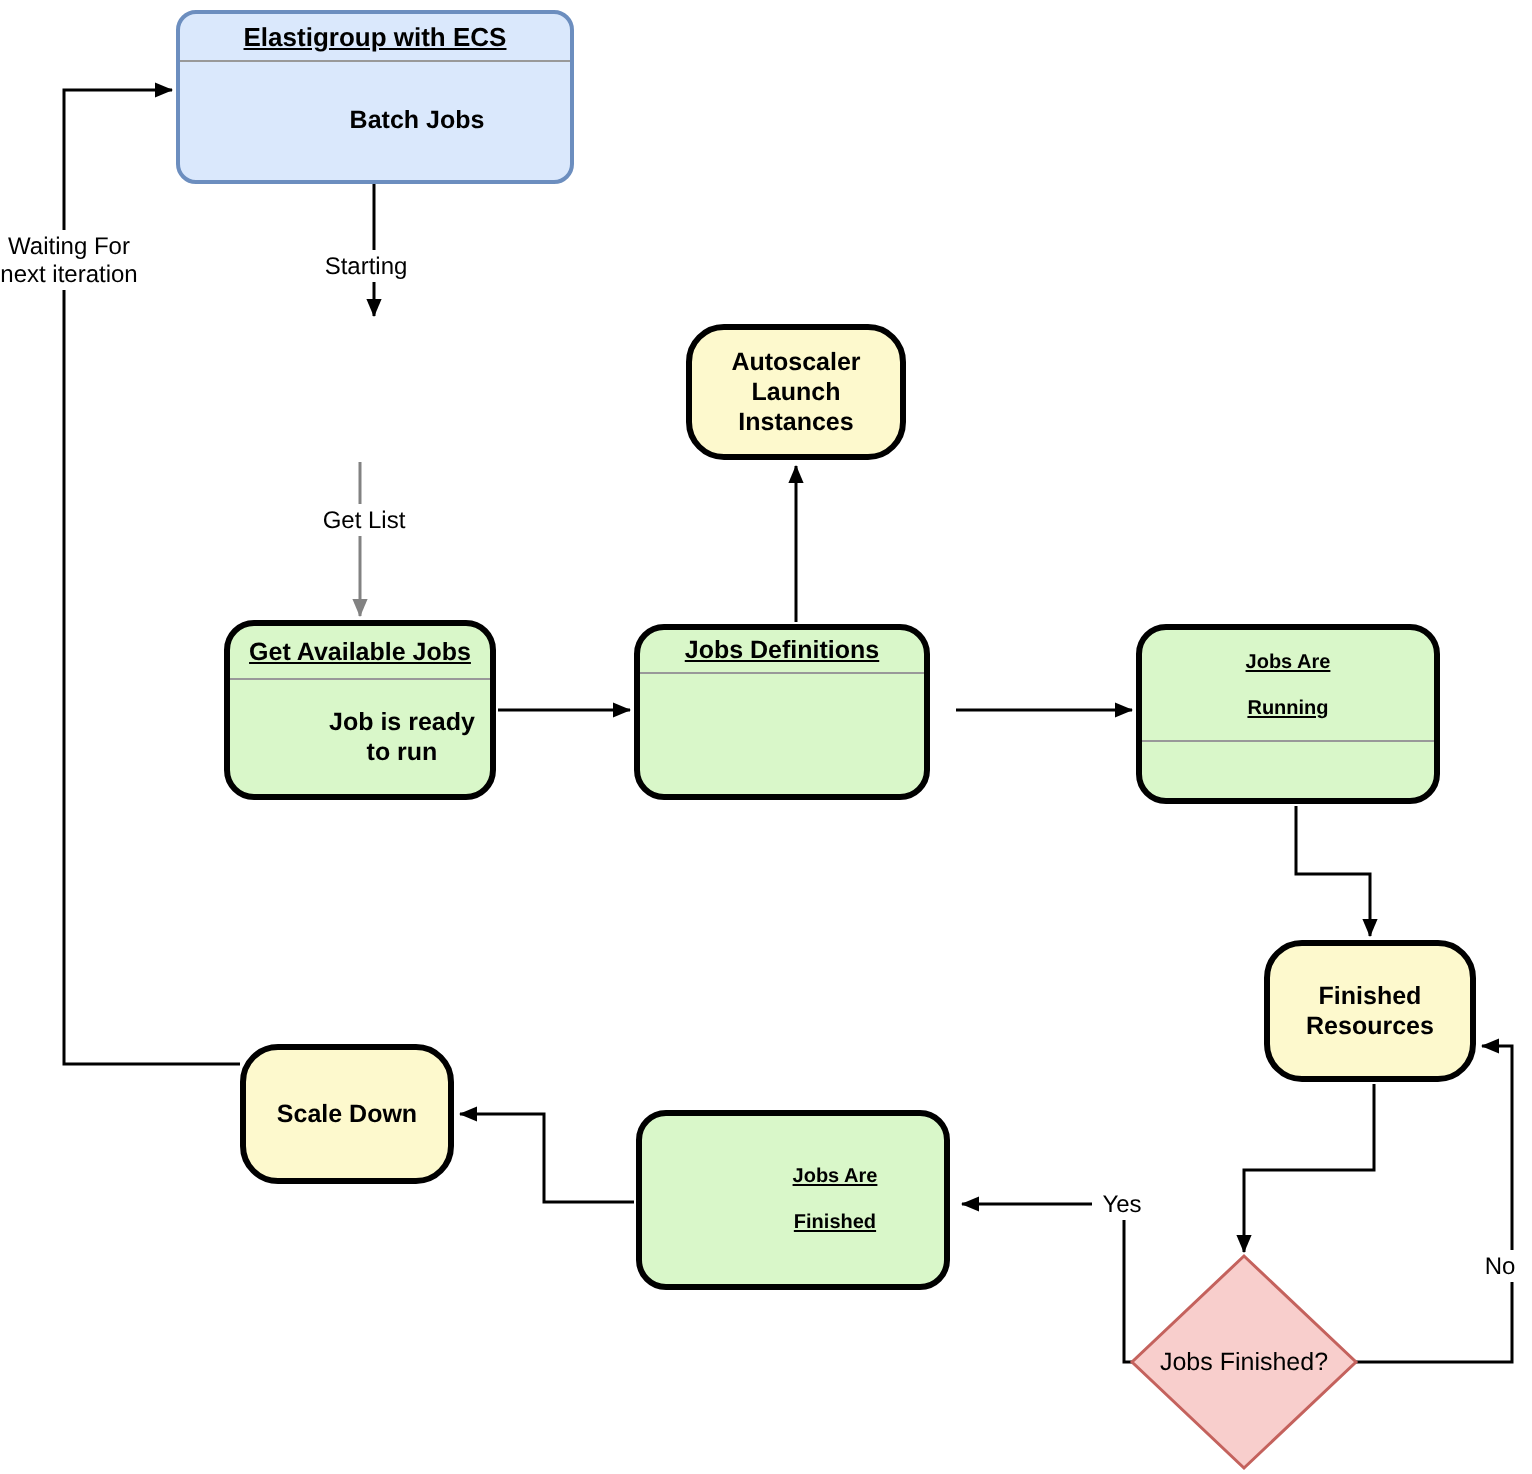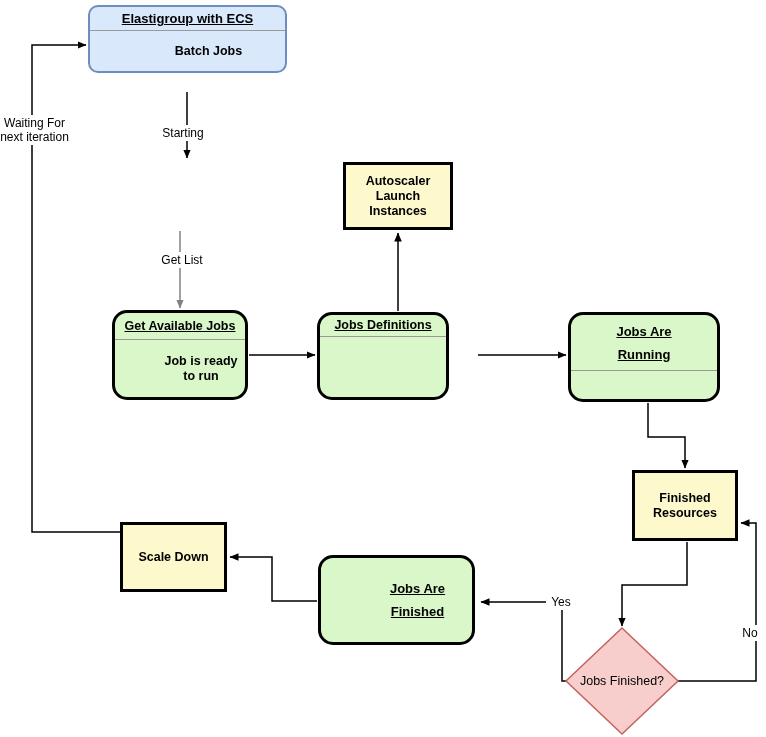--- a/index.html
+++ b/index.html
@@ -14,38 +14,38 @@
   svg.edges { position:absolute; left:0; top:0; }
   .edge { fill:none; stroke:var(--edge); stroke-width:1.5; }
   .edge.gray { stroke:var(--edge-gray); }
   .arrow-black { fill:var(--edge); }
   .arrow-gray { fill:var(--edge-gray); }
   .diamond { fill:var(--pink-fill); stroke:var(--pink-border); stroke-width:1.5; }
 
   .node {
     position:absolute; box-sizing:border-box;
     display:flex; flex-direction:column;
-    font-size:12.5px; line-height:15px;
+    font-size:12.5px; line-height:15px;border-radius:19px;
   }
   .node.blue   { background:var(--blue-fill);   border:2px solid var(--blue-border); border-radius:10px; }
   .node.green  { background:var(--green-fill);  border:3px solid var(--node-border); border-radius:15px; }
   .node.yellow { background:var(--yellow-fill); border:3px solid var(--node-border); }
   .node.simple { justify-content:center; align-items:center; text-align:center; font-weight:bold; }
 
   .section-title {
     display:flex; align-items:center; justify-content:center;
     font-weight:bold; text-decoration:underline; text-align:center;
     border-bottom:1px solid var(--divider);
     flex:0 0 auto;
   }
   .section-body {
     flex:1 1 auto; display:flex; align-items:center; justify-content:center;
     text-align:center; font-weight:bold;margin-left:42px;
   }
-  .big-title { font-size:13px; line-height:23px; }
+  .big-title { font-size:10px; line-height:23px; }
   .pre { white-space:pre-line; }
 
   .edge-label {
     position:absolute; background:var(--canvas-bg);
     font-size:12px; line-height:14px; text-align:center;
     padding:1px 0;
   }
   .diamond-label {
     position:absolute; font-size:12.5px; text-align:center;
   }
@@ -73,38 +73,38 @@
     <path class="edge" d="M398,311 L398,233" marker-end="url(#arrowBlack)"></path>
     <path class="edge" d="M648,403 L648,437 L685,437 L685,468" marker-end="url(#arrowBlack)"></path>
     <path class="edge" d="M687,542 L687,585 L622,585 L622,626" marker-end="url(#arrowBlack)"></path>
     <path class="edge" d="M678,681 L756,681 L756,523 L741,523" marker-end="url(#arrowBlack)"></path>
     <path class="edge" d="M566,681 L562,681 L562,602 L481,602" marker-end="url(#arrowBlack)"></path>
     <path class="edge" d="M317,601 L272,601 L272,557 L230,557" marker-end="url(#arrowBlack)"></path>
 
     <polygon class="diamond" points="622,628 678,681 622,734 566,681"></polygon>
   </svg>
 
-  <div class="node blue" style="left:88px;top:5px;width:199px;height:68px">
+  <div class="node blue" style="left:88px;top:5px;width:199px;height:87px">
     <div class="section-title" style="flex-basis:23px;font-size:13px">Elastigroup with ECS</div>
     <div class="section-body">Batch Jobs</div>
   </div>
 
 
   <div class="node yellow simple" style="left:343px;top:162px;width:110px;height:68px">
     <span class="pre">Autoscaler
 Launch
 Instances</span>
   </div>
 
   <div class="node green" style="left:112px;top:310px;width:136px;height:90px">
     <div class="section-title" style="flex-basis:26px">Get Available Jobs</div>
     <div class="section-body">Job is ready to run</div>
   </div>
 
-  <div class="node green" style="left:317px;top:312px;width:132px;height:88px">
+  <div class="node green" style="left:317px;top:312px;width:148px;height:88px">
     <div class="section-title" style="flex-basis:21px">Jobs Definitions</div>
   </div>
 
   <div class="node green" style="left:568px;top:312px;width:152px;height:90px">
     <div class="section-title big-title pre" style="flex-basis:55px">Jobs Are
 Running</div>
     <div class="section-body"></div>
   </div>
 
   <div class="node yellow simple" style="left:632px;top:470px;width:106px;height:71px">

